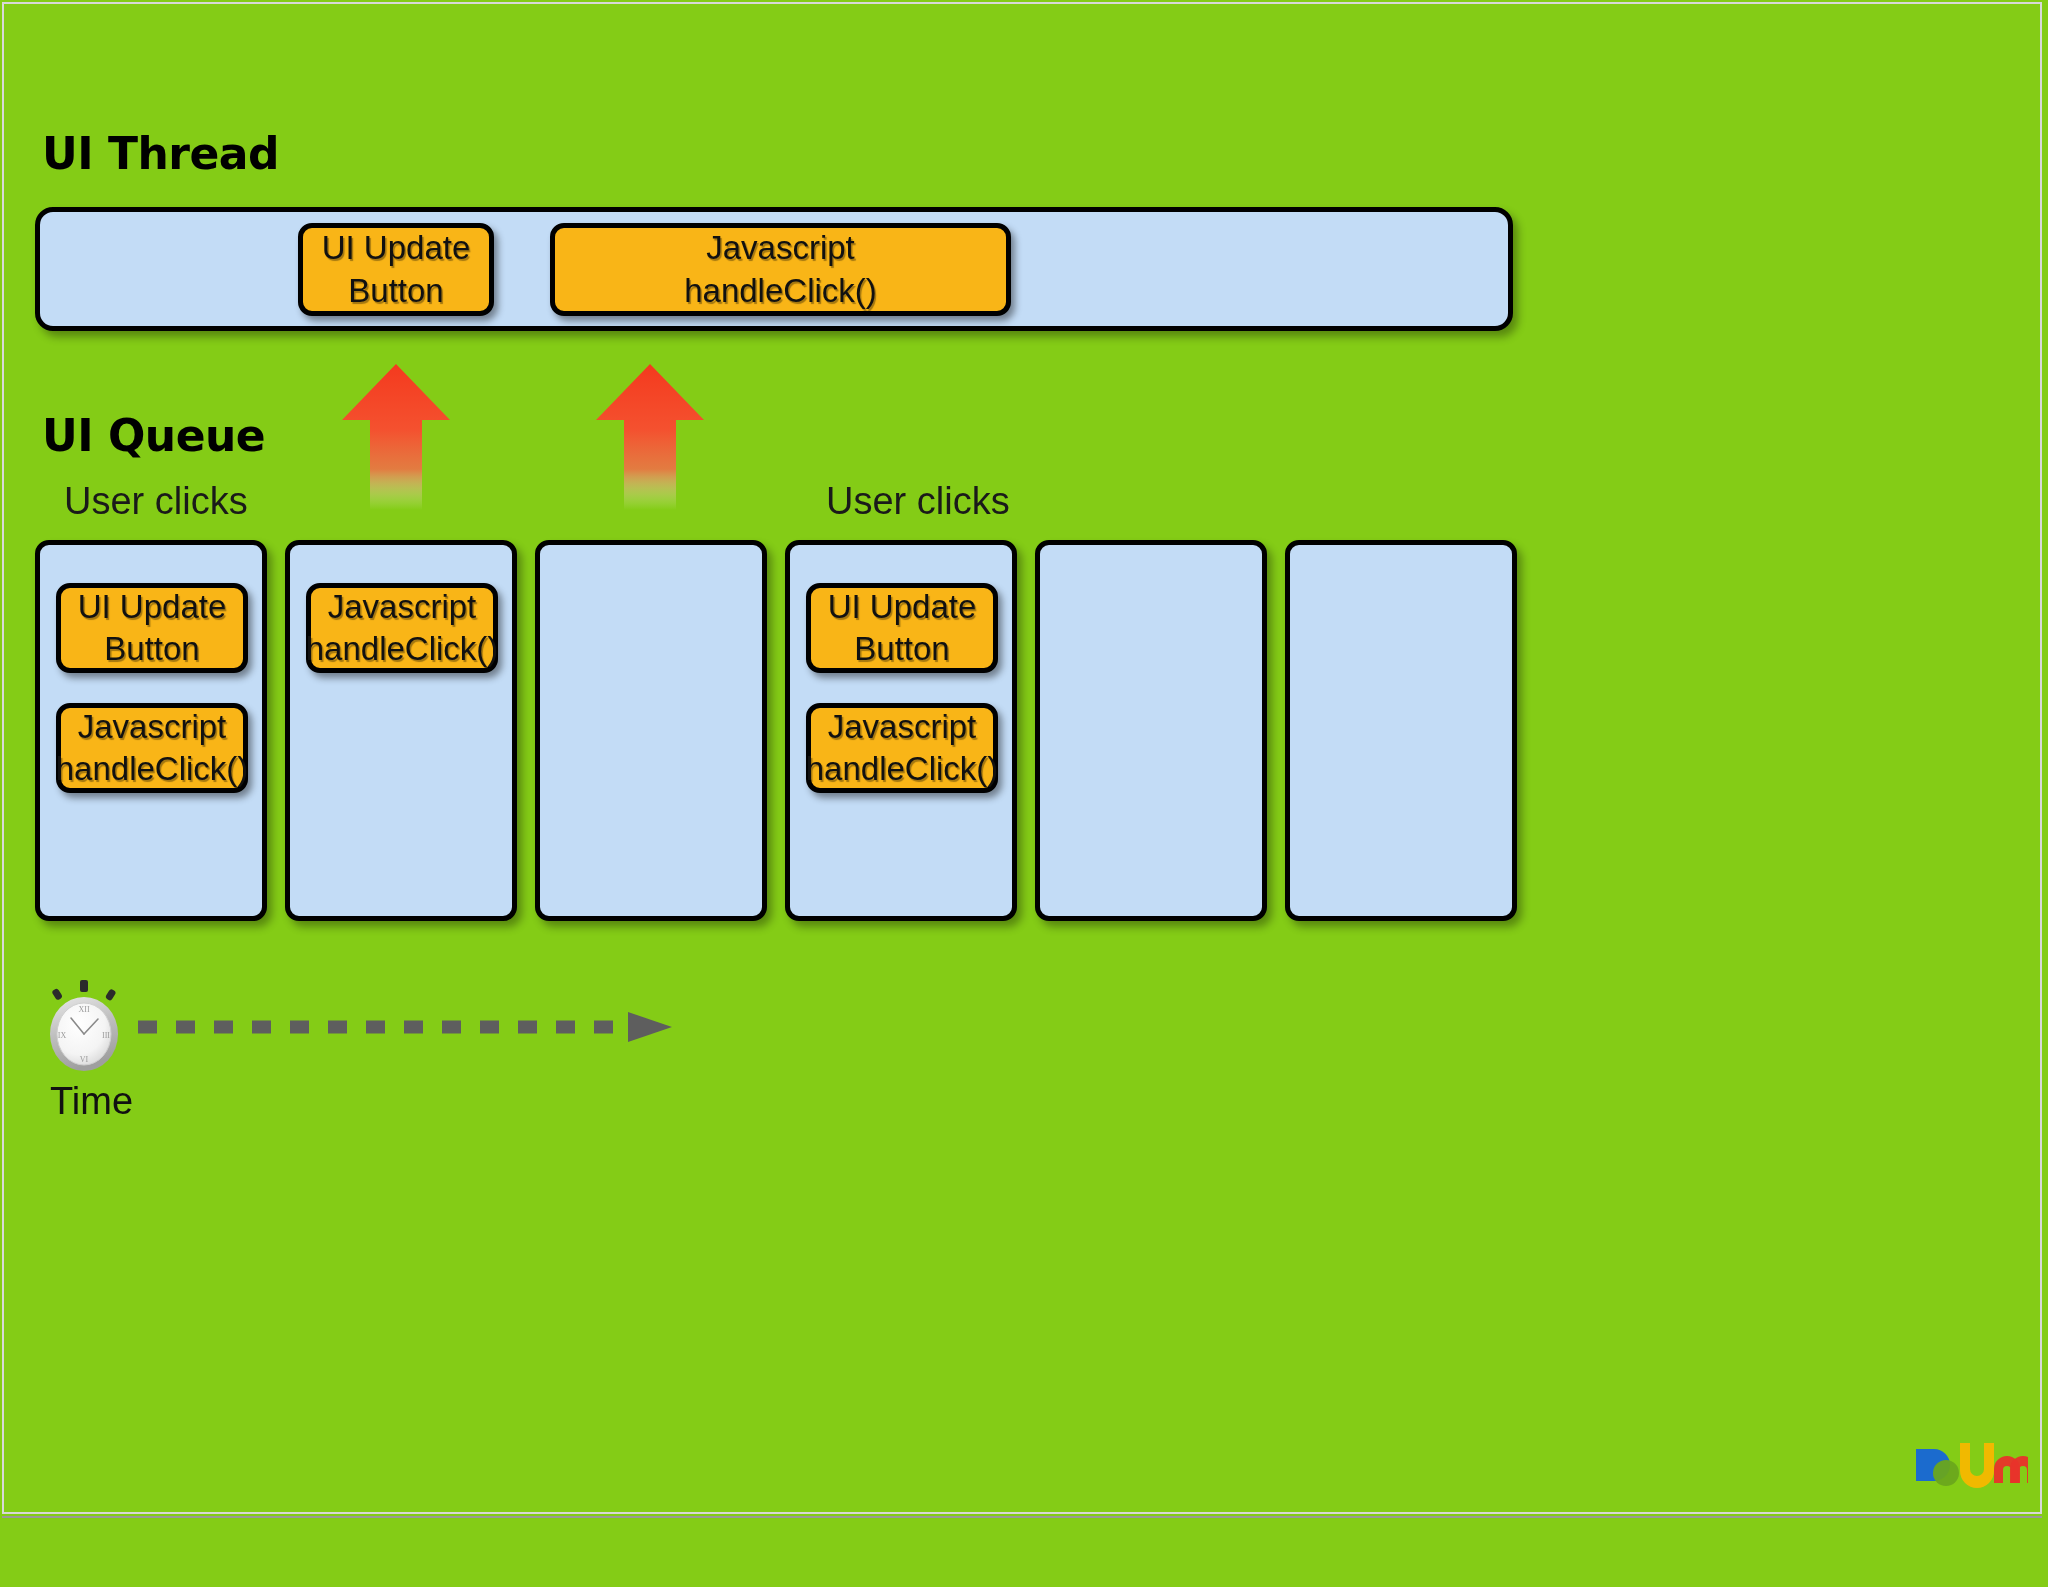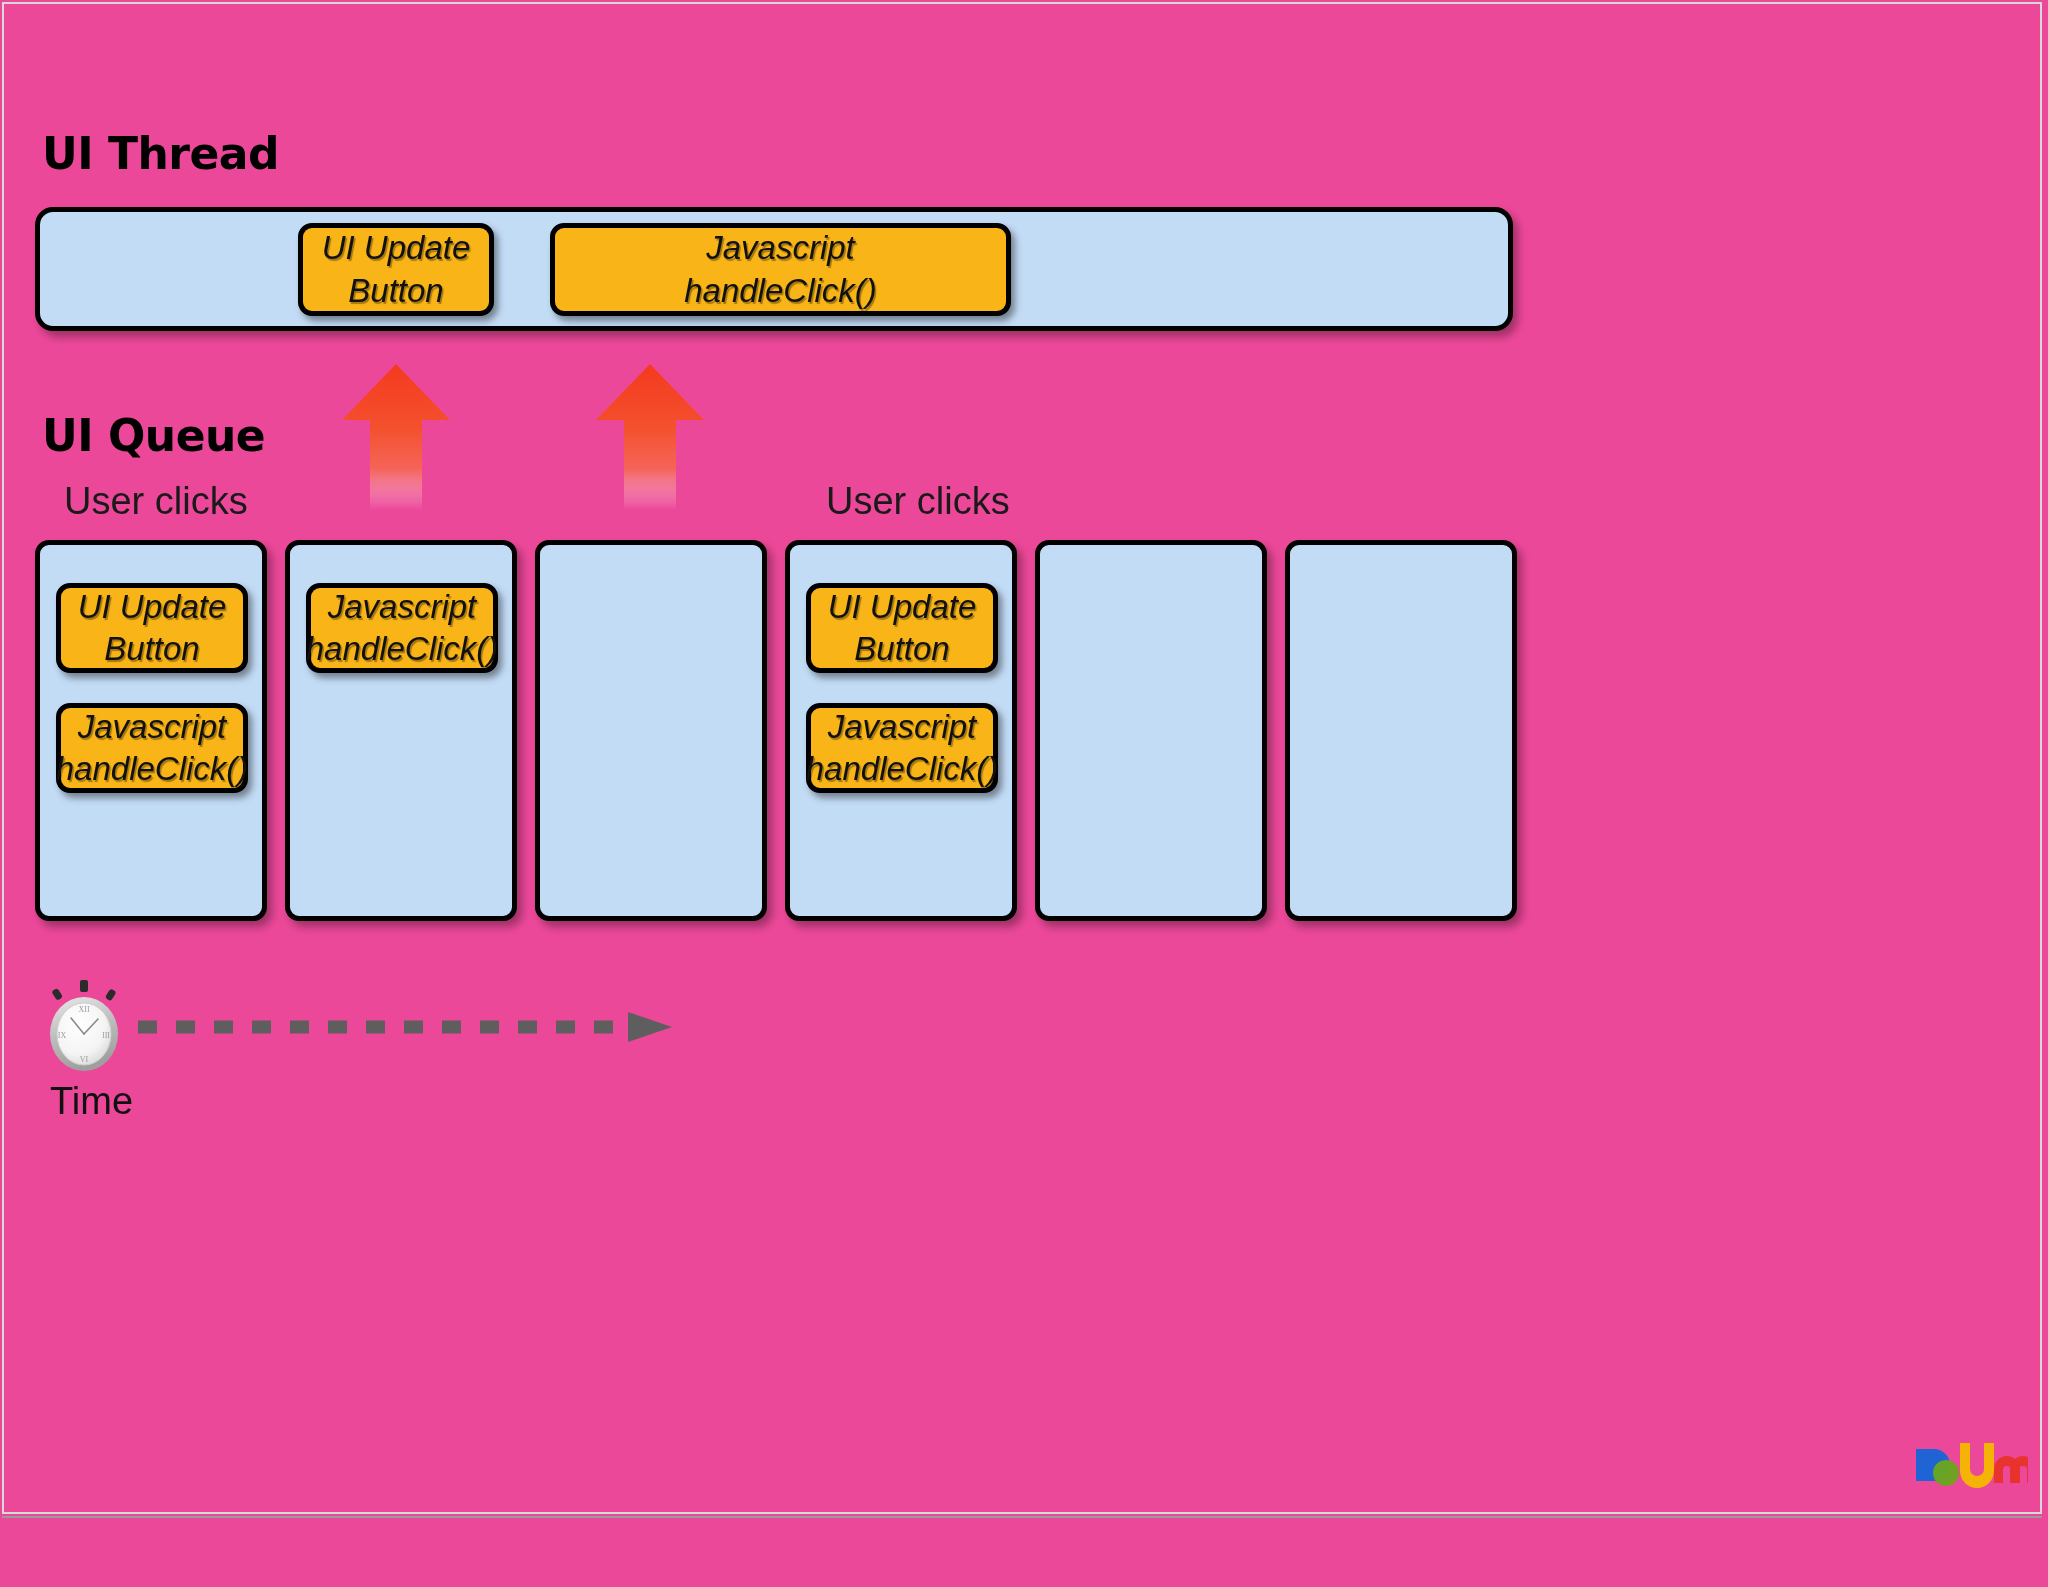--- a/index.html
+++ b/index.html
@@ -7,21 +7,21 @@
     padding: 0;
     background: #ffffff;
   }
   body {
     font-family: "Liberation Sans", sans-serif;
   }
   #slide {
     position: relative;
     width: 2048px;
     height: 1587px;
-    background: #ec4899;
+    background: #84cc16;
     overflow: hidden;
   }
   
   .slide-frame {
     position: absolute;
     left: 2px;
     top: 2px;
     width: 2040px;
     height: 1512px;
     border: 2px solid #d8d8d8;
@@ -90,21 +90,21 @@
     flex-direction: column;
     align-items: center;
     justify-content: center;
     text-align: center;
     color: #111111;
     font-family: "Liberation Sans", sans-serif;
     font-size: 33px;
     line-height: 1.28;
     text-shadow: 1.5px 2px 1px rgba(0,0,0,0.35);
   }
-  .orange-chip span { display: block; white-space: nowrap; font-style: italic; }
+  .orange-chip span { display: block; white-space: nowrap; }
 
   
   #thread-chip-0 { left: 298px; top: 223px; width: 196px; height: 93px; }
   #thread-chip-1 { left: 550px; top: 223px; width: 461px; height: 93px; }
 
   
   .up-arrow {
     position: absolute;
     width: 112px;
     height: 148px;

